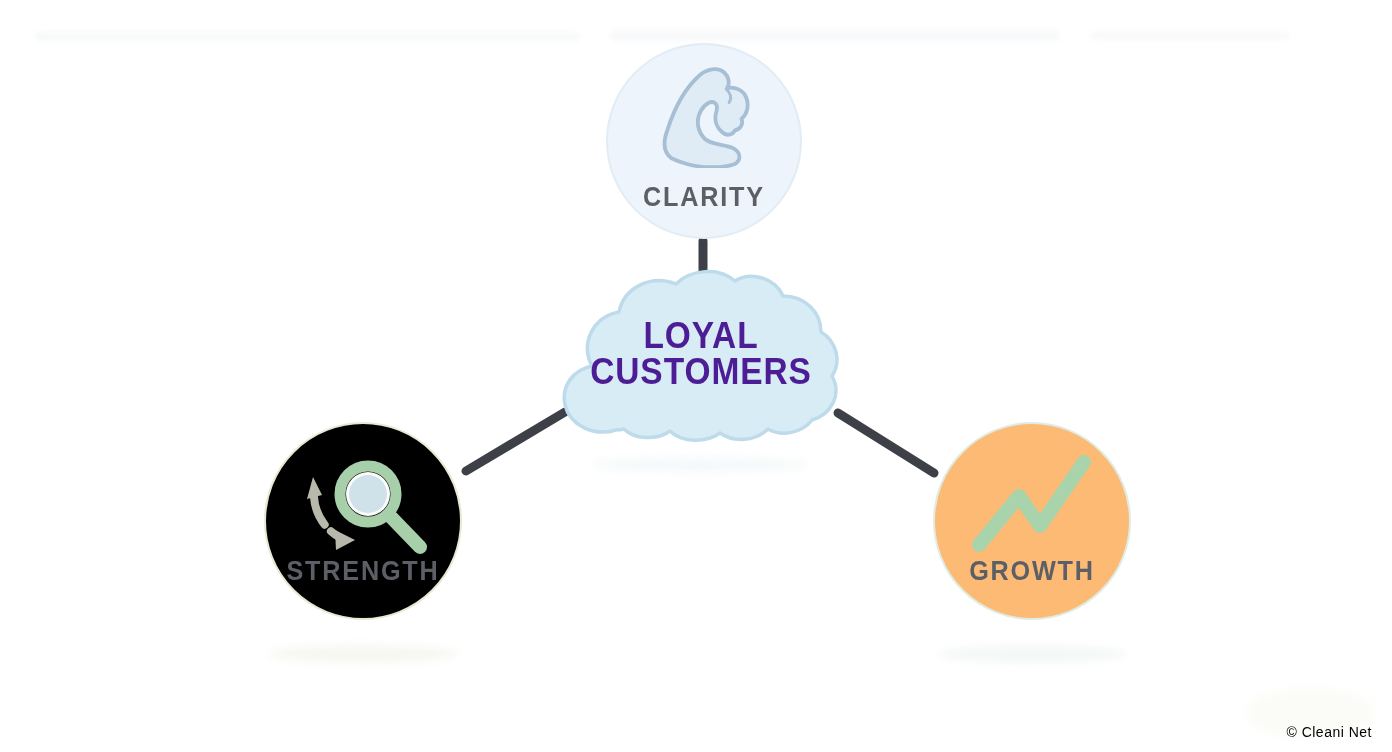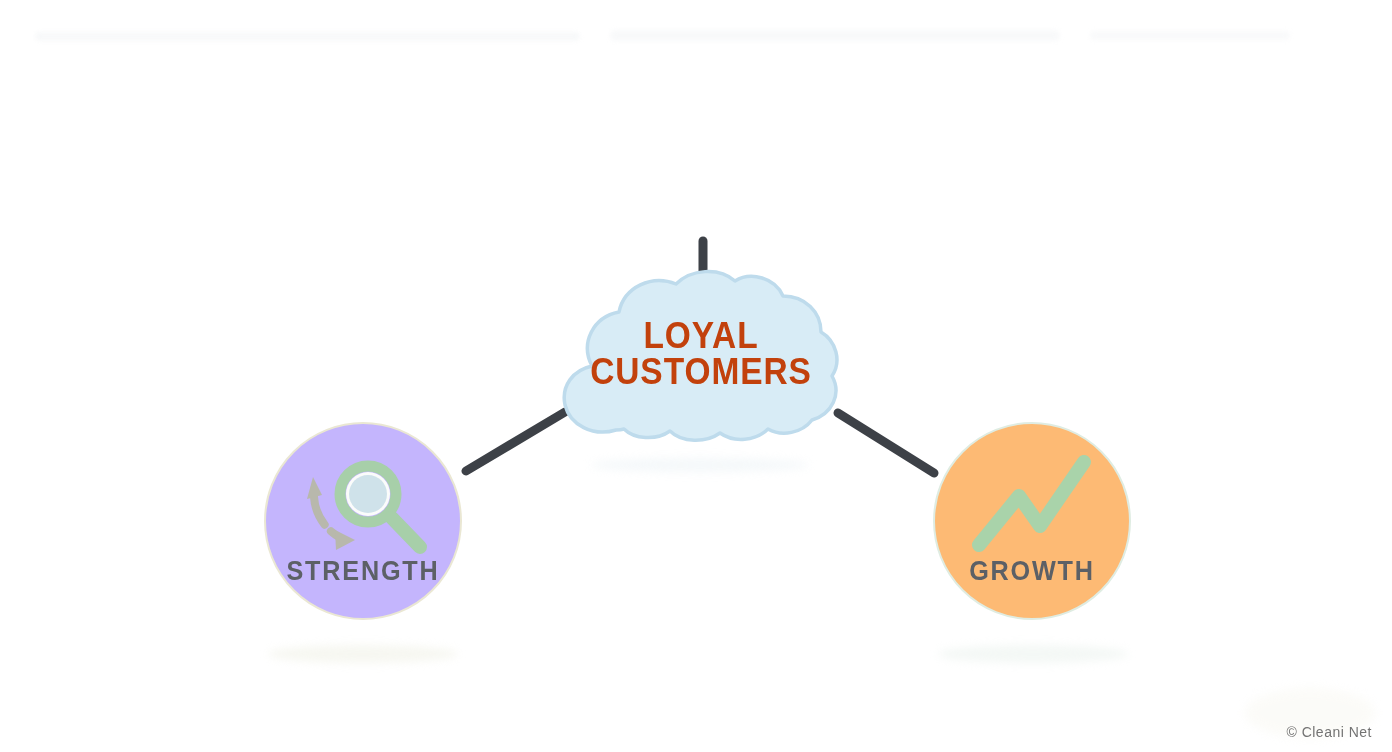--- a/index.html
+++ b/index.html
@@ -22,21 +22,21 @@
   #shadow-strength { left:268px; top:645px; width:190px; height:18px; background:#f0f1e6; opacity:.55; }
   #shadow-growth   { left:938px; top:645px; width:190px; height:18px; background:#e9f1ec; opacity:.5; }
   #blob-corner     { left:1245px; top:688px; width:130px; height:50px; background:#f7f6ee; opacity:.4; filter:blur(5px); }
 
   
   #connectors { position:absolute; left:0; top:0; }
 
   
   .node-circle { position:absolute; border-radius:50%; box-sizing:border-box; }
   #node-clarity  { left:606px; top:43px;  width:196px; height:196px; background:#eef4fb; border:2px solid #e2ecf5; }
-  #node-strength { left:264px; top:422px; width:198px; height:198px; background:#c4b5fd; border:2px solid #eae7d3; }
+  #node-strength { left:264px; top:422px; width:198px; height:198px; background:#000000; border:2px solid #eae7d3; }
   #node-growth   { left:933px; top:422px; width:198px; height:198px; background:#fdba74; border:2px solid #dfece2; }
 
   .node-label {
     position:absolute; left:0; right:0; text-align:center;
     font-weight:700; font-size:28px; letter-spacing:2px;
     color:#5c6066; transform:scaleX(.9);
   }
   #node-clarity  .node-label { top:136px; }
   #node-strength .node-label { top:131px; }
   #node-growth   .node-label { top:131px; }
@@ -44,28 +44,28 @@
   .node-icon { position:absolute; }
   #icon-bicep     { left:50px; top:19px; }
   #icon-magnifier { left:31px; top:23px; }
   #icon-trend     { left:33px; top:26px; }
 
   
   #cloud-shape { position:absolute; left:553px; top:264px; }
   #cloud-text {
     position:absolute; left:553px; top:318px; width:296px;
     text-align:center; font-weight:700; font-size:36px; line-height:36px;
-    letter-spacing:1px; color:#c2410c;
+    letter-spacing:1px; color:#4c1d95;
   }
   #cloud-text div { transform:scaleX(.93); }
 
   
   #footer-copyright {
     position:absolute; right:20px; bottom:12px;
-    font-size:14px; color:#737373; letter-spacing:.5px;
+    font-size:14px; color:#000000; letter-spacing:.5px;
   }
 </style>
 </head>
 <body>
 
 <div class="stage">
 
   <div class="smudge" id="smudge1"></div>
   <div class="smudge" id="smudge2"></div>
   <div class="smudge" id="smudge3"></div>
@@ -87,20 +87,34 @@
              C 252 32, 268 48, 268 68 C 283 77, 289 97, 279 112
              C 289 130, 279 150, 259 156 C 249 169, 229 173, 215 165
              C 203 177, 181 179, 167 169 C 153 179, 129 179, 117 167
              C 103 177, 81 175, 71 165 C 68 166, 66 166, 63 166 Z" stroke="#bedbec" stroke-width="3.5" stroke-linejoin="round" fill="#d8ecf6"></path>
   </svg>
   <div id="cloud-text">
     <div>LOYAL</div>
     <div>CUSTOMERS</div>
   </div>
 
+  <div class="node-circle" id="node-clarity">
+    <svg class="node-icon" id="icon-bicep" width="96" height="104" viewBox="0 0 100 108">
+      <path d="M 14 98 C 6 92, 5 81, 10 68 C 17 46, 29 24, 44 11
+               C 51 5, 62 3, 68 8 C 74 13, 75 20, 72 25
+               C 80 23, 89 27, 92 35 C 95 43, 93 52, 87 57
+               C 89 62, 86 68, 80 69 C 78 74, 71 75, 67 71
+               C 62 67, 59 60, 60 53 C 61 48, 63 44, 60 41
+               C 56 37, 49 41, 45 48 C 39 58, 41 70, 49 78
+               C 57 85, 70 83, 79 88 C 86 92, 87 100, 80 104
+               C 68 109, 44 108, 30 104 C 23 102, 18 100, 14 98 Z" stroke="#a6bfd4" stroke-width="4" stroke-linejoin="round" fill="#dfecf6"></path>
+      <path d="M 71 26 C 76 30, 77 36, 74 40" fill="none" stroke="#a6bfd4" stroke-width="3" stroke-linecap="round"></path>
+    </svg>
+    <div class="node-label">CLARITY</div>
+  </div>
 
   <div class="node-circle" id="node-strength">
     <svg class="node-icon" id="icon-magnifier" width="140" height="115" viewBox="0 0 140 115">
       <path d="M 17 50 A 50 50 0 0 0 42 90" fill="none" stroke-width="8" stroke-linecap="round" stroke-dasharray="30 9 40" stroke="#b8b8ac"></path>
       <polygon points="10,52 16,30 25,48" fill="#b8b8ac"></polygon>
       <polygon points="38,83 58,93 39,103" fill="#b8b8ac"></polygon>
       <circle cx="71" cy="47" r="22" fill="#fbfcfb"></circle>
       <circle cx="71" cy="47" r="19" fill="#cfe2ea"></circle>
       <circle cx="71" cy="47" r="28" fill="none" stroke-width="11" stroke="#a7cfa9"></circle>
       <line x1="95" y1="71" x2="123" y2="100" stroke-width="14" stroke-linecap="round" stroke="#a7cfa9"></line>

